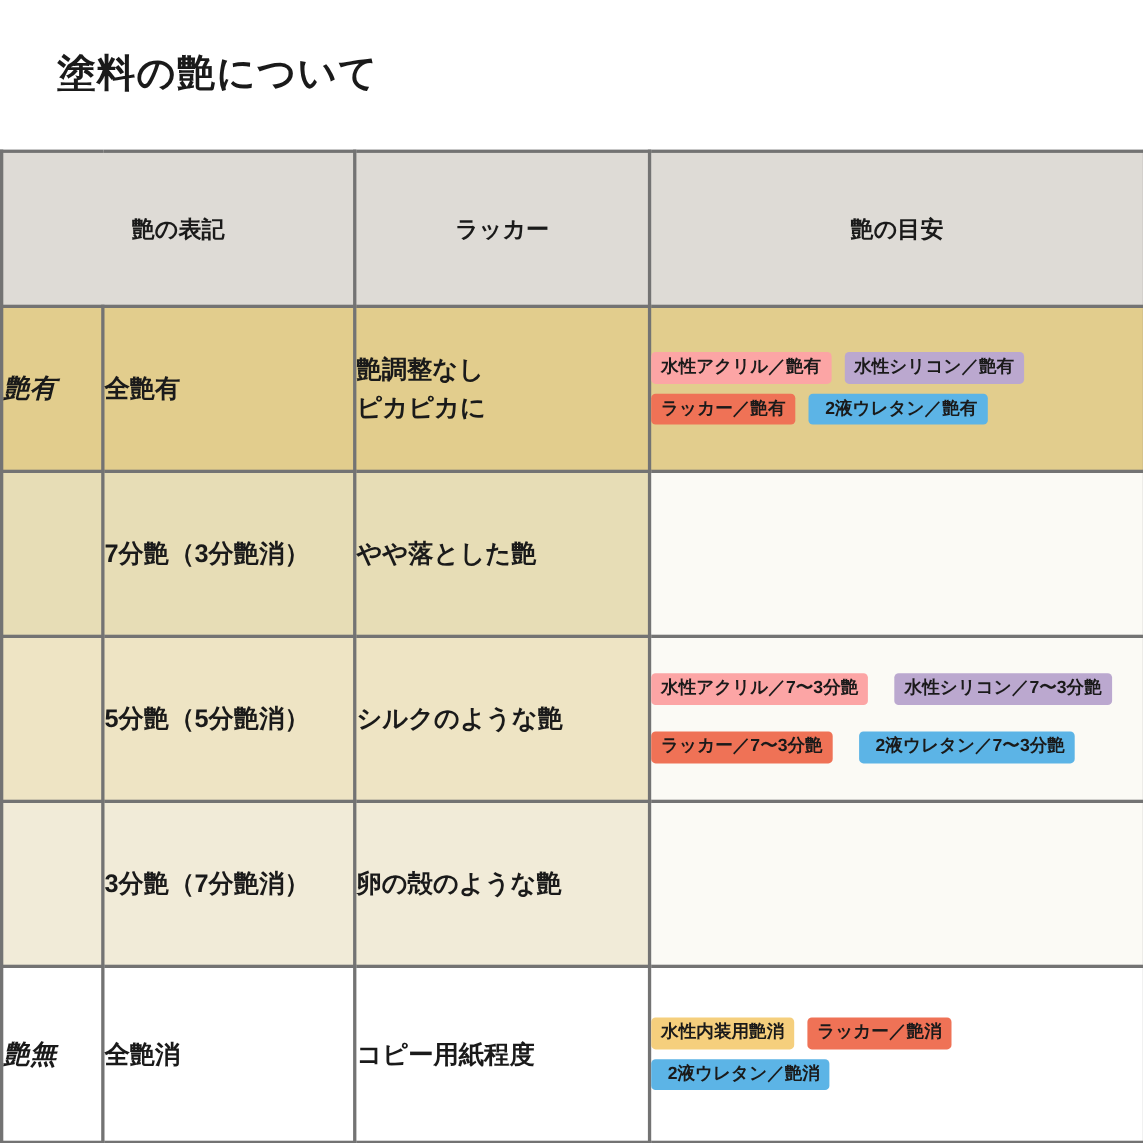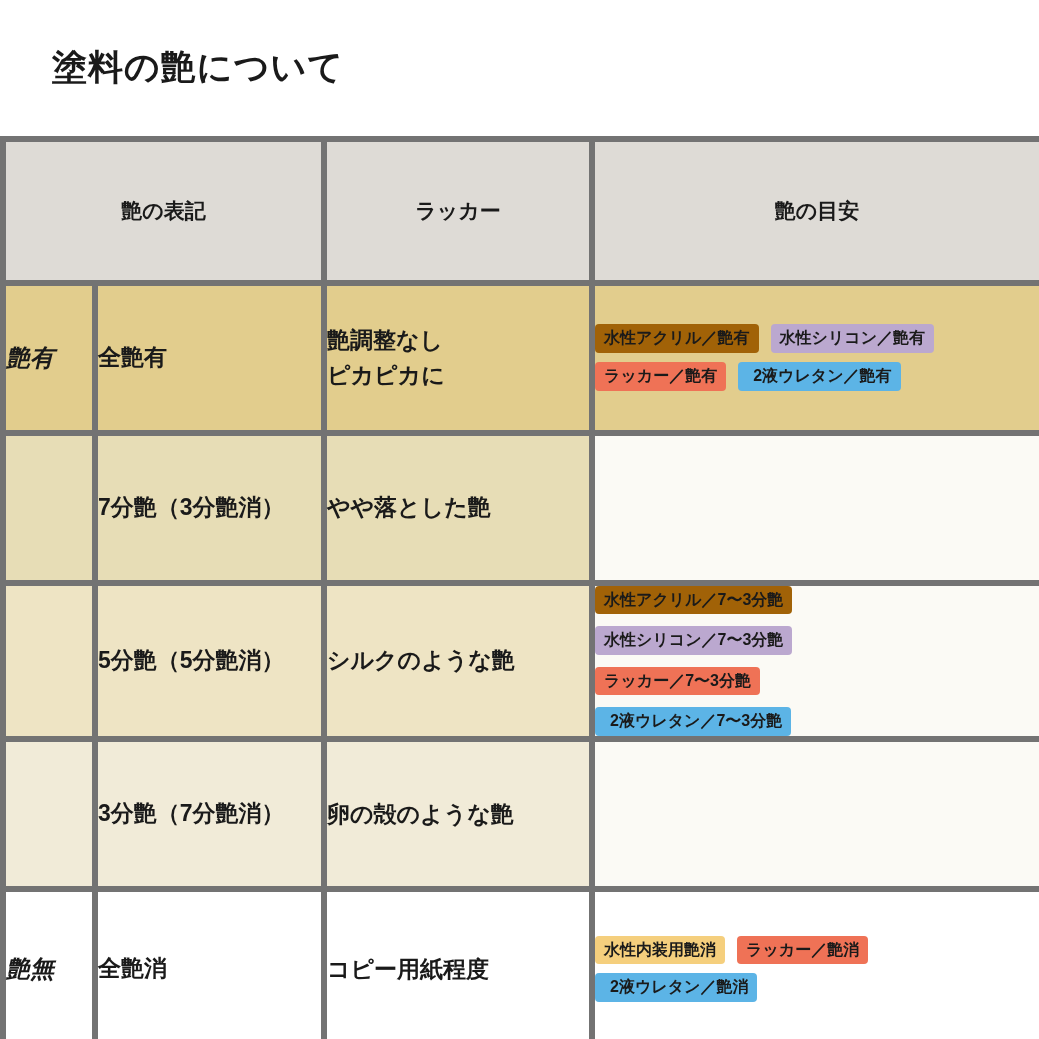--- a/index.html
+++ b/index.html
@@ -29,21 +29,21 @@
     color: #1a1a1a;
   }
   table.gloss-table {
     border-collapse: collapse;
     width: 1039px;
     margin-top: 46px;
     table-layout: fixed;
   }
   table.gloss-table td,
   table.gloss-table th {
-    border: 6px solid #737373;
+    border: 3px solid #737373;
     padding: 0;
     vertical-align: middle;
   }
   
   col.c-label { width: 92px; }
   col.c-notation { width: 229px; }
   col.c-guide { width: 268px; }
   col.c-types { width: 450px; }
 
   thead th {
@@ -94,29 +94,29 @@
   .tag {
     display: inline-block;
     font-size: 16px;
     font-weight: bold;
     padding: 5px 9px 6px 9px;
     border-radius: 4px;
     color: #1a1a1a;
     white-space: nowrap;
     line-height: 1.1;
   }
-  .tag.acrylic  { background: #a16207; }
+  .tag.acrylic  { background: #fca5a5; }
   .tag.silicon  { background: #bba8cf; }
   .tag.lacquer  { background: #ef7256; }
   .tag.urethane { background: #5cb4e6; padding-left: 15px; }
   .tag.interior { background: #f5cf7d; }
 
   
   .row-gloss .tags { max-width: 430px; }
-  .row-5 .tags { flex-direction: column; align-items: flex-start; gap: 12px; }
+  .row-5 .tags { flex-direction: row; align-items: flex-start; gap: 24px; }
   .row-matte .tags { max-width: 380px; }
 </style>
 </head>
 <body>
 
 <div class="page">
 
   <div class="page-title">塗料の艶について</div>
 
   <table class="gloss-table">

